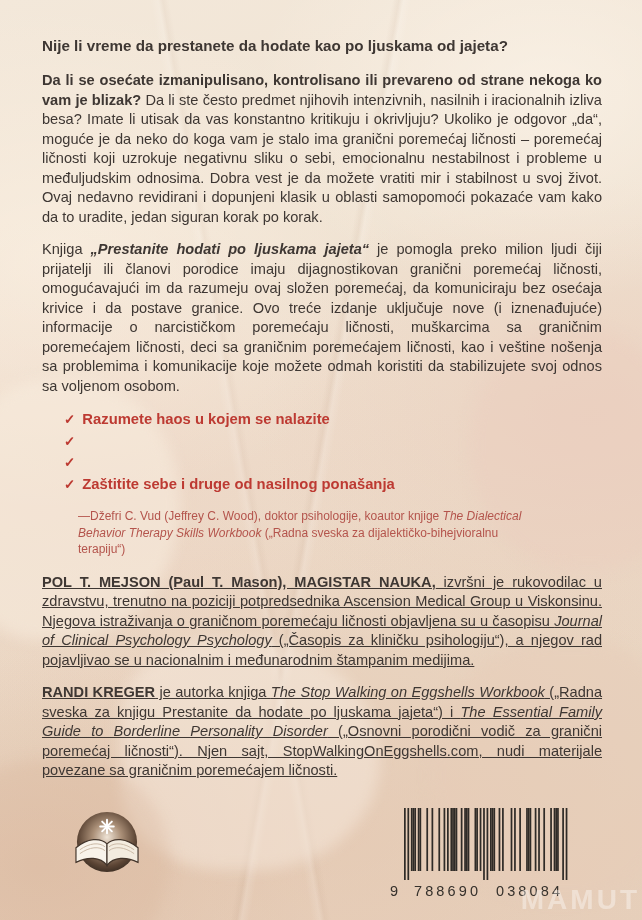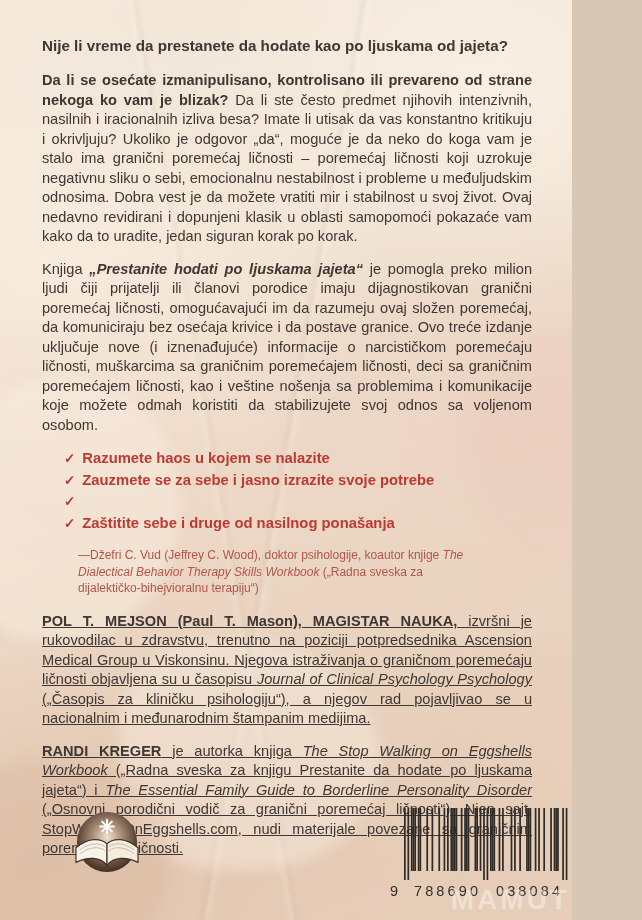--- a/index.html
+++ b/index.html
@@ -1,30 +1,29 @@
 <!DOCTYPE html>
 <html><head>
 <meta charset="utf-8">
 <style>
   html,body{margin:0;padding:0;background:#d8c7b4;}
   .stage{
-    position:relative;width:536px;height:920px;overflow:hidden;
+    position:relative;width:642px;height:920px;overflow:hidden;
     font-family:"Liberation Sans",sans-serif;
     color:var(--text,#3e3733);
     background:
       linear-gradient(100deg, transparent 48.8%, rgba(178,145,120,0.10) 49.6%, rgba(255,255,255,0.14) 50.2%, transparent 51.2%),
       linear-gradient(260deg, transparent 58.8%, rgba(178,145,120,0.08) 59.6%, rgba(255,255,255,0.12) 60.2%, transparent 61.2%),
       radial-gradient(420px 300px at 85% 10%, rgba(255,249,240,0.55), rgba(255,249,240,0) 70%),
       radial-gradient(500px 360px at 8% 28%, rgba(255,245,232,0.50), rgba(255,245,232,0) 70%),
       radial-gradient(480px 340px at 92% 45%, rgba(233,196,181,0.42), rgba(233,196,181,0) 70%),
       radial-gradient(520px 380px at 16% 52%, rgba(238,205,190,0.38), rgba(238,205,190,0) 70%),
       radial-gradient(620px 430px at 52% 90%, rgba(224,188,163,0.38), rgba(224,188,163,0) 75%),
       radial-gradient(420px 300px at 6% 94%, rgba(213,174,147,0.42), rgba(213,174,147,0) 70%),
       linear-gradient(165deg,#f3e8da 0%, #efe1d0 35%, #ebd9c6 62%, #e7d1bd 100%);
-    padding-left: 36px;
   }
   .patch{position:absolute;filter:blur(7px);z-index:0;}
   .p1{left:-40px;top:380px;width:220px;height:260px;background:rgba(248,236,223,0.55);border-radius:45% 55% 60% 40%;}
   .p2{left:470px;top:330px;width:200px;height:240px;background:rgba(236,204,189,0.40);border-radius:55% 45% 40% 60%;}
   .p3{left:120px;top:640px;width:260px;height:230px;background:rgba(249,238,226,0.45);border-radius:40% 60% 55% 45%;}
   .p4{left:430px;top:640px;width:240px;height:260px;background:rgba(231,205,185,0.45);border-radius:60% 40% 45% 55%;}
   .p5{left:-60px;top:760px;width:230px;height:220px;background:rgba(217,183,157,0.35);border-radius:50% 50% 60% 40%;}
 
   .content{position:absolute;left:42px;right:40px;top:36px;z-index:2;font-size:14.6px;line-height:19.5px;}
   .content p{margin:0 0 13px;text-align:justify;}
@@ -68,21 +67,20 @@
     <p class="about"><span>Knjiga </span><span class="b i">„Prestanite hodati po ljuskama jajeta“</span><span> je pomogla preko milion ljudi čiji prijatelji ili članovi porodice imaju dijagnostikovan granični poremećaj ličnosti, omogućavajući im da razumeju ovaj složen poremećaj, da komuniciraju bez osećaja krivice i da postave granice. Ovo treće izdanje uključuje nove (i iznenađujuće) informacije o narcističkom poremećaju ličnosti, muškarcima sa graničnim poremećajem ličnosti, deci sa graničnim poremećajem ličnosti, kao i veštine nošenja sa problemima i komunikacije koje možete odmah koristiti da stabilizujete svoj odnos sa voljenom osobom.</span></p>
 
     <div class="benefits">
       <ul class="benefit-list">
         <li>
             <span class="chk">✓</span>
             <span>Razumete haos u kojem se nalazite</span>
           </li>
         <li>
             <span class="chk">✓</span>
-            <span>Zauzmete se za sebe i jasno izrazite svoje potrebe</span>
           </li>
         <li>
             <span class="chk">✓</span>
           </li>
         <li>
             <span class="chk">✓</span>
             <span>Zaštitite sebe i druge od nasilnog ponašanja</span>
           </li>
       </ul>
     </div>

